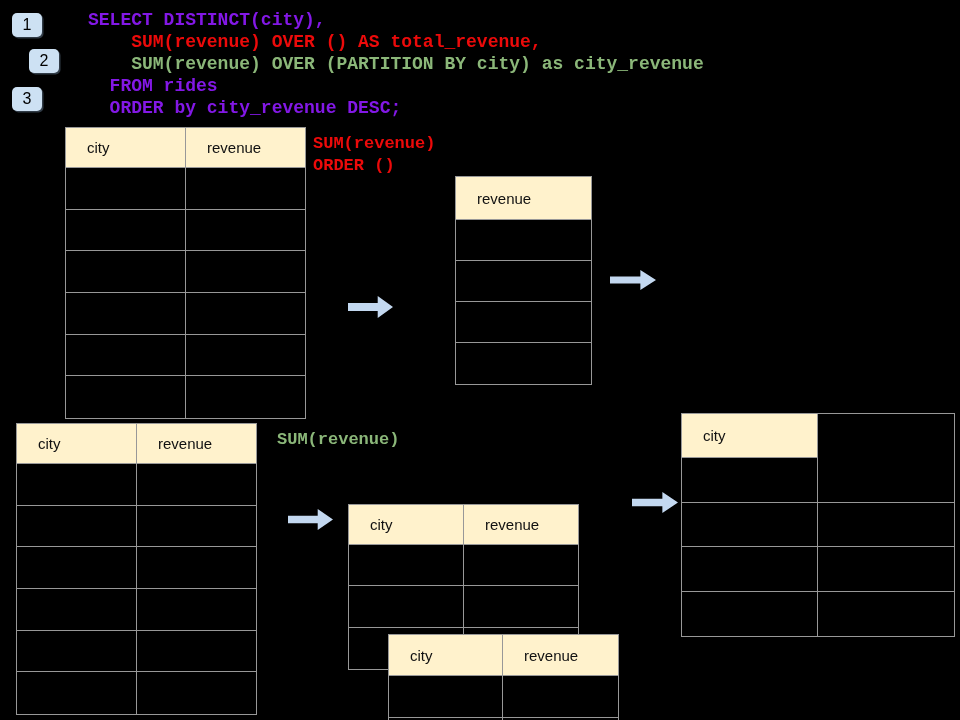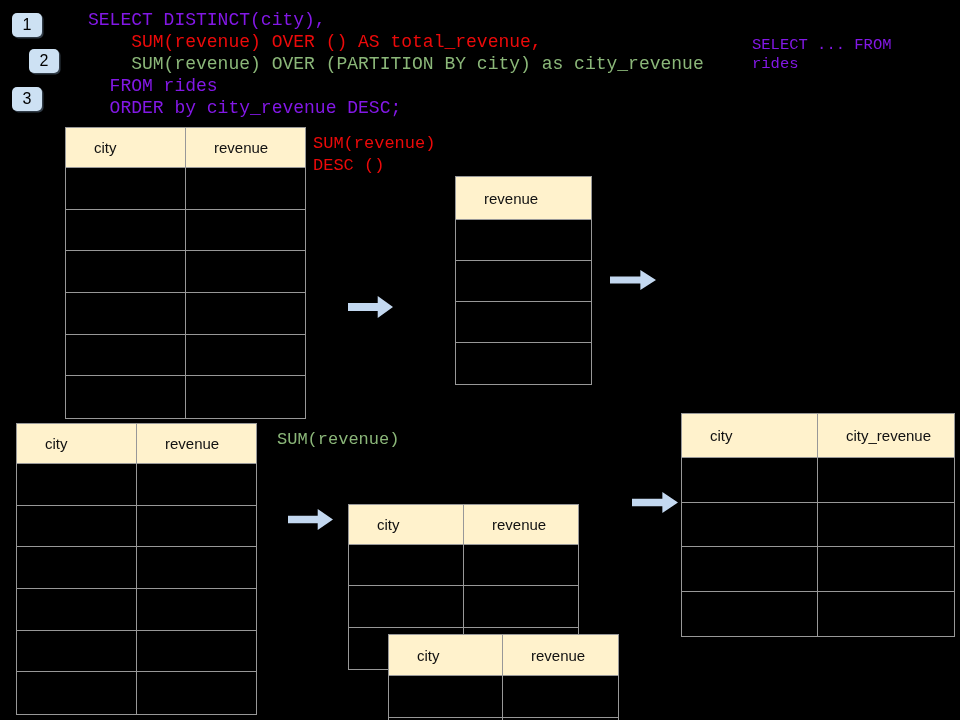--- a/index.html
+++ b/index.html
@@ -10,46 +10,45 @@
   }
   .badge {
     position:absolute; width:30px; height:24px;
     border-radius:5px; color:#000;
     display:flex; align-items:center; justify-content:center;
     font-size:16px; line-height:1;
     box-shadow:1.5px 1.5px 0 rgba(90,110,130,0.55);
   }
   .code-block {
     position:absolute; font-family:"Liberation Mono", monospace;
-    font-weight:normal; white-space:pre;
+    font-weight:bold; white-space:pre;
   }
   #sql-code { font-size:18px; line-height:22px; }
   #side-code { font-size:15.5px; line-height:19px; }
   .diagram-label { font-size:17px; line-height:22px; }
   .tbl { position:absolute; box-sizing:content-box; }
   .tbl-row { display:flex; }
   .tbl-cell {
     box-sizing:border-box; display:flex; align-items:center;
-    padding-left:28px; font-size:15px; color:#111; overflow:hidden;
+    padding-left:21px; font-size:15px; color:#111; overflow:hidden;
   }
   .arrow { position:absolute; clip-path:polygon(0 32%, 66% 32%, 66% 0%, 100% 50%, 66% 100%, 66% 68%, 0 68%); }
 </style>
 </head>
 <body>
 
 <div id="canvas">
   <div id="badges-layer">
       <div class="badge" style="left: 12px; top: 13px; background: rgb(205, 225, 243); color: rgb(0, 0, 0);">1</div>
       <div class="badge" style="left: 29px; top: 49px; background: rgb(205, 225, 243); color: rgb(0, 0, 0);">2</div>
       <div class="badge" style="left: 12px; top: 87px; background: rgb(205, 225, 243); color: rgb(0, 0, 0);">3</div>
     </div>
   <div id="sql-code" class="code-block" style="left: 88px; top: 9px;"><div class="code-line" style="color: rgb(131, 24, 230);">SELECT DISTINCT(city),</div><div class="code-line" style="color: rgb(236, 10, 10);">    SUM(revenue) OVER () AS total_revenue,</div><div class="code-line" style="color: rgb(139, 183, 121);">    SUM(revenue) OVER (PARTITION BY city) as city_revenue</div><div class="code-line" style="color: rgb(131, 24, 230);">  FROM rides</div><div class="code-line" style="color: rgb(131, 24, 230);">  ORDER by city_revenue DESC;</div></div>
-  <div id="side-code" class="code-block" style="left: 752px; top: 36px; color: rgb(131, 24, 230);"><div class="code-line">SELECT ... FROM</div><div class="code-line">rides</div></div>
   <div id="labels-layer">
-      <div class="code-block diagram-label" style="left: 313px; top: 133px; color: rgb(236, 10, 10);"><div>SUM(revenue)</div><div>DESC ()</div></div>
+      <div class="code-block diagram-label" style="left: 313px; top: 133px; color: rgb(236, 10, 10);"><div>SUM(revenue)</div><div>ORDER ()</div></div>
       <div class="code-block diagram-label" style="left: 277px; top: 429px; color: rgb(139, 183, 121);"><div>SUM(revenue)</div></div>
     </div>
   <div id="tables-layer">
       <div class="tbl" style="left: 65px; top: 127px; width: 239px; border: 1px solid rgb(152, 152, 152);">
         <div class="tbl-row" style="height: 40px;">
           <div class="tbl-cell" style="width: 120px; background: rgb(255, 242, 204); border-bottom: 1px solid rgb(152, 152, 152); border-right: 1px solid rgb(152, 152, 152);">city</div>
           <div class="tbl-cell" style="width: 119px; background: rgb(255, 242, 204); border-bottom: 1px solid rgb(152, 152, 152);">revenue</div>
         </div>
         <div class="tbl-row" style="height: 41.7px;">
           <div class="tbl-cell" style="width: 120px; background: rgb(0, 0, 0); border-bottom: 1px solid rgb(152, 152, 152); border-right: 1px solid rgb(152, 152, 152);"></div>
@@ -151,21 +150,20 @@
           <div class="tbl-cell" style="width: 115px; background: rgb(0, 0, 0); border-bottom: 1px solid rgb(152, 152, 152);"></div>
         </div>
         <div class="tbl-row" style="height: 42px;">
           <div class="tbl-cell" style="width: 114px; background: rgb(0, 0, 0); border-right: 1px solid rgb(152, 152, 152);"></div>
           <div class="tbl-cell" style="width: 115px; background: rgb(0, 0, 0);"></div>
         </div>
       </div>
       <div class="tbl" style="left: 681px; top: 413px; width: 272px; border: 1px solid rgb(152, 152, 152);">
         <div class="tbl-row" style="height: 44px;">
           <div class="tbl-cell" style="width: 136px; background: rgb(255, 242, 204); border-bottom: 1px solid rgb(152, 152, 152); border-right: 1px solid rgb(152, 152, 152);">city</div>
-          <div class="tbl-cell" style="width: 136px; background: rgb(255, 242, 204); border-bottom: 1px solid rgb(152, 152, 152);">city_revenue</div>
         </div>
         <div class="tbl-row" style="height: 44.5px;">
           <div class="tbl-cell" style="width: 136px; background: rgb(0, 0, 0); border-bottom: 1px solid rgb(152, 152, 152); border-right: 1px solid rgb(152, 152, 152);"></div>
           <div class="tbl-cell" style="width: 136px; background: rgb(0, 0, 0); border-bottom: 1px solid rgb(152, 152, 152);"></div>
         </div>
         <div class="tbl-row" style="height: 44.5px;">
           <div class="tbl-cell" style="width: 136px; background: rgb(0, 0, 0); border-bottom: 1px solid rgb(152, 152, 152); border-right: 1px solid rgb(152, 152, 152);"></div>
           <div class="tbl-cell" style="width: 136px; background: rgb(0, 0, 0); border-bottom: 1px solid rgb(152, 152, 152);"></div>
         </div>
         <div class="tbl-row" style="height: 44.5px;">

